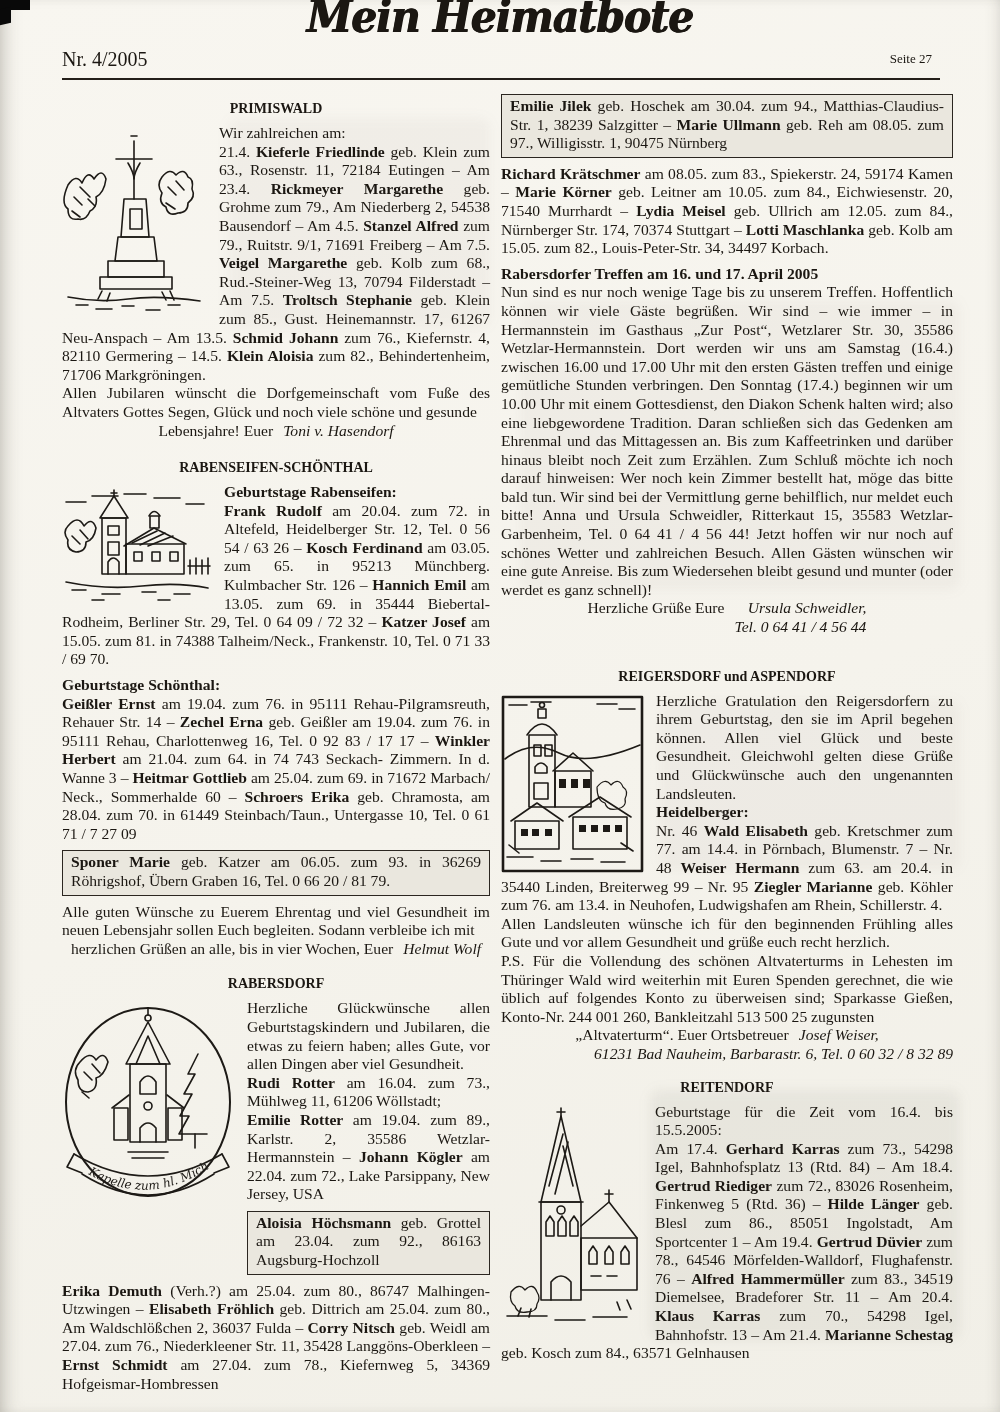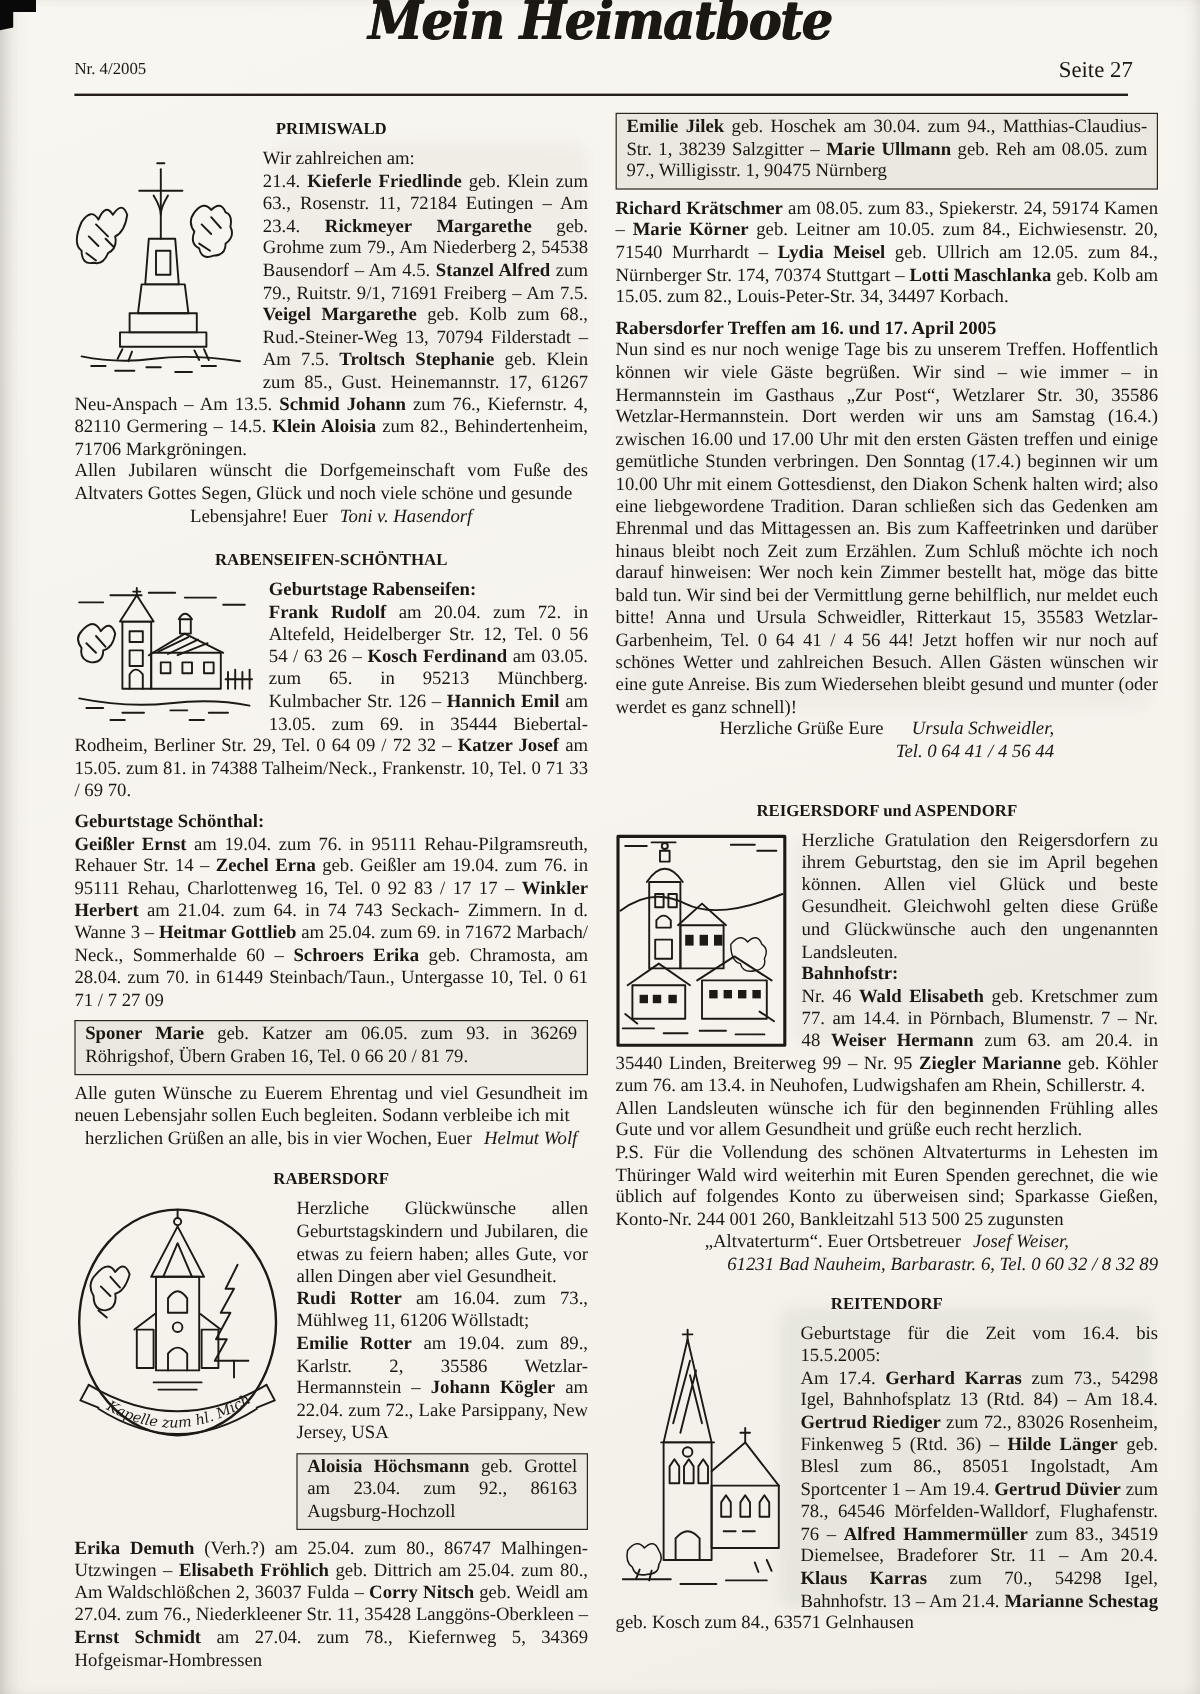--- a/index.html
+++ b/index.html
@@ -1,29 +1,29 @@
 <!DOCTYPE html>
 <html><head>
 <meta charset="utf-8">
 <style>
   html,body{margin:0;padding:0;background:#9a968e;}
   .page{position:relative;width:1000px;height:1412px;margin:0 auto;overflow:hidden;
         background:linear-gradient(160deg,#f8f6f0 0%,#f5f3ec 55%,#f1efe7 100%);
         font-family:"Liberation Serif",serif;font-size:15.6px;line-height:18.6px;color:#1b1712;
         box-shadow:inset 14px 0 22px -16px rgba(60,55,45,.45), inset -10px 0 18px -14px rgba(60,55,45,.3);}
   .artifact{position:absolute;background:#090909;}
-  .hdr-issue{position:absolute;left:62px;top:50px;font-size:14px;}
-  .hdr-page{position:absolute;right:56px;top:50px;font-size:19px;}
+  .hdr-issue{position:absolute;left:62px;top:50px;font-size:20px;}
+  .hdr-page{position:absolute;right:68px;top:50px;font-size:13px;}
   .masthead{position:absolute;left:0;right:0;top:8px;text-align:center;
         font-family:"DejaVu Serif",serif;font-weight:bold;font-style:italic;font-size:41px;
         letter-spacing:-1px;transform:scaleY(1.08);
         text-shadow:.7px 0 #1b1712, -.4px 0 #1b1712;}
   .hdr-rule{position:absolute;left:62px;top:78px;width:878px;height:2.4px;background:#241f1a;}
   .colL{position:absolute;left:62px;top:90px;width:428px;}
-  .colR{position:absolute;left:513px;top:90px;width:452px;}
+  .colR{position:absolute;left:501px;top:90px;width:452px;}
   h3.sect{font-size:14px;line-height:20px;font-weight:bold;text-align:center;margin:9px 0 5px;}
   p{margin:0;text-align:justify;}
   p.runhead{font-weight:bold;text-align:left;margin-top:7px;}
   p.bold{font-weight:bold;text-align:left;}
   .box{border:1.6px solid #2b2620;background:#eae7de;padding:2px 8px 4px;margin:7px 0;overflow:hidden;}
   .art{float:left;margin:3px 12px 2px 0;}
   .sigline{display:flex;justify-content:center;align-items:baseline;gap:10px;}
   .sigright{text-align:right;}
   .it{font-style:italic;}
   b{font-weight:bold;}
@@ -218,21 +218,21 @@
           <rect x="31" y="134" width="7" height="7"></rect>
           <rect x="44" y="134" width="7" height="7"></rect>
         <rect x="78" y="130" width="7" height="7"></rect>
           <rect x="90" y="130" width="7" height="7"></rect>
           <rect x="102" y="130" width="7" height="7"></rect>
           <rect x="114" y="130" width="7" height="7"></rect>
       </g>
     </svg>
 
     <p>Herzliche Gratulation den Reigersdorfern zu ihrem Geburtstag, den sie im April begehen können. Allen viel Glück und beste Gesundheit. Gleichwohl gelten diese Grüße und Glückwünsche auch den ungenannten Landsleuten.</p>
-    <p class="bold">Bahnhofstr:</p>
+    <p class="bold">Heidelberger:</p>
     <p><span>Nr. 46 </span><b>Wald Elisabeth</b><span> geb. Kretschmer zum 77. am 14.4. in Pörnbach, Blumenstr. 7 – Nr. 48 </span><b>Weiser Hermann</b><span> zum 63. am 20.4. in 35440 Linden, Breiterweg 99 – Nr. 95 </span><b>Ziegler Marianne</b><span> geb. Köhler zum 76. am 13.4. in Neuhofen, Ludwigshafen am Rhein, Schillerstr. 4.</span></p>
     <p>Allen Landsleuten wünsche ich für den beginnenden Frühling alles Gute und vor allem Gesundheit und grüße euch recht herzlich.</p>
     <p>P.S. Für die Vollendung des schönen Altvaterturms in Lehesten im Thüringer Wald wird weiterhin mit Euren Spenden gerechnet, die wie üblich auf folgendes Konto zu überweisen sind; Sparkasse Gießen, Konto-Nr. 244 001 260, Bankleitzahl 513 500 25 zugunsten</p>
     <div class="sigline">
       <span>„Altvaterturm“. Euer Ortsbetreuer</span>
       <span class="it">Josef Weiser,</span>
     </div>
     <div class="sigright it">61231 Bad Nauheim, Barbarastr. 6, Tel. 0 60 32 / 8 32 89</div>
 
     <h3 class="sect" style="margin-top:14px;">REITENDORF</h3>

